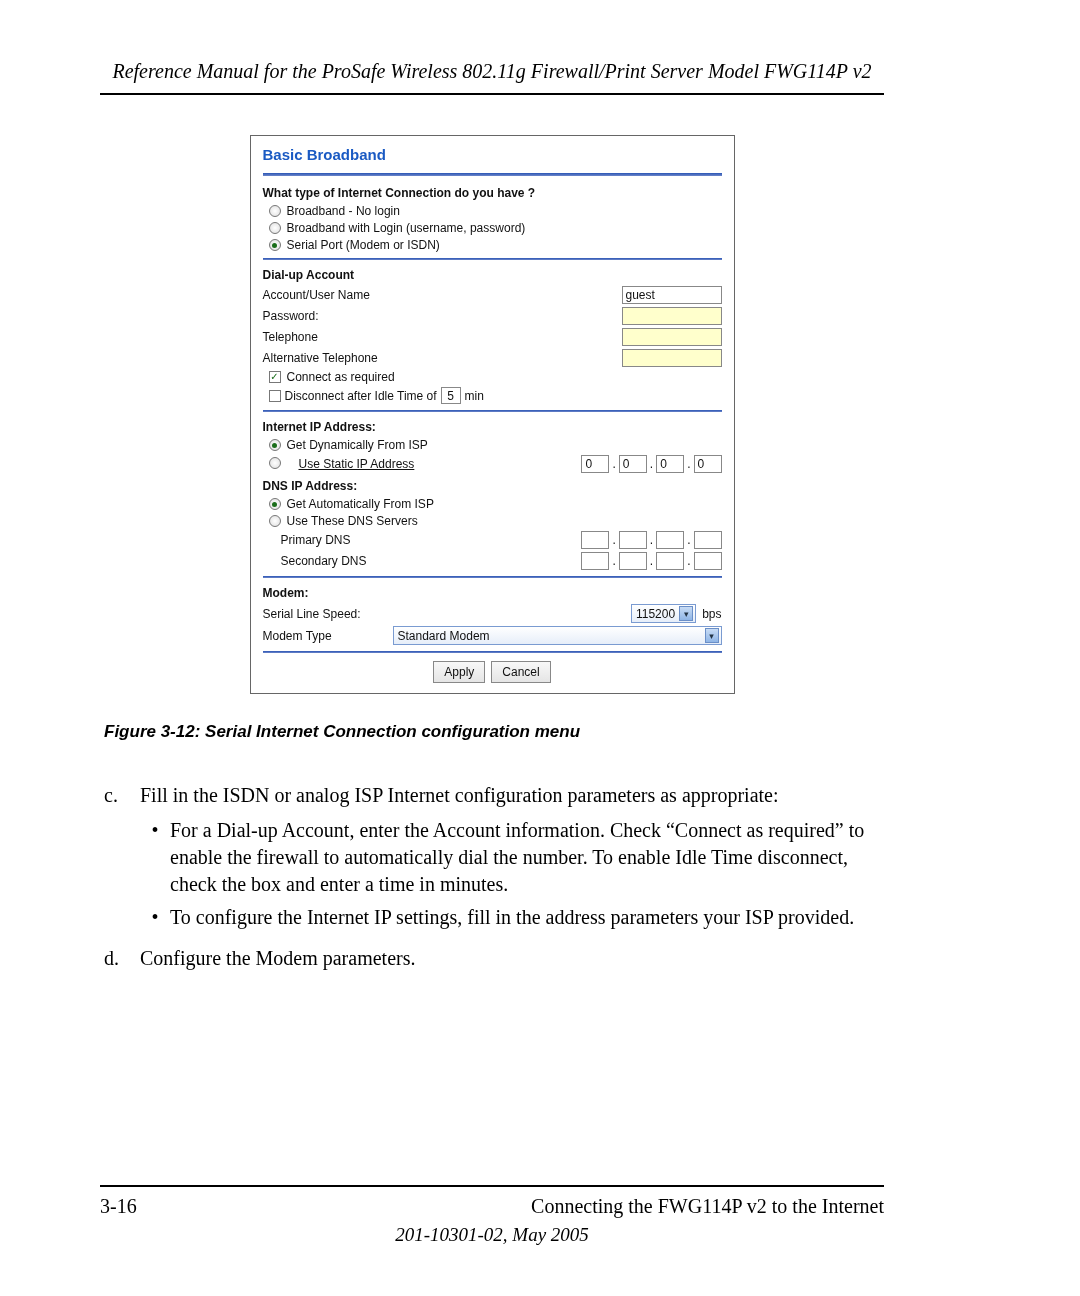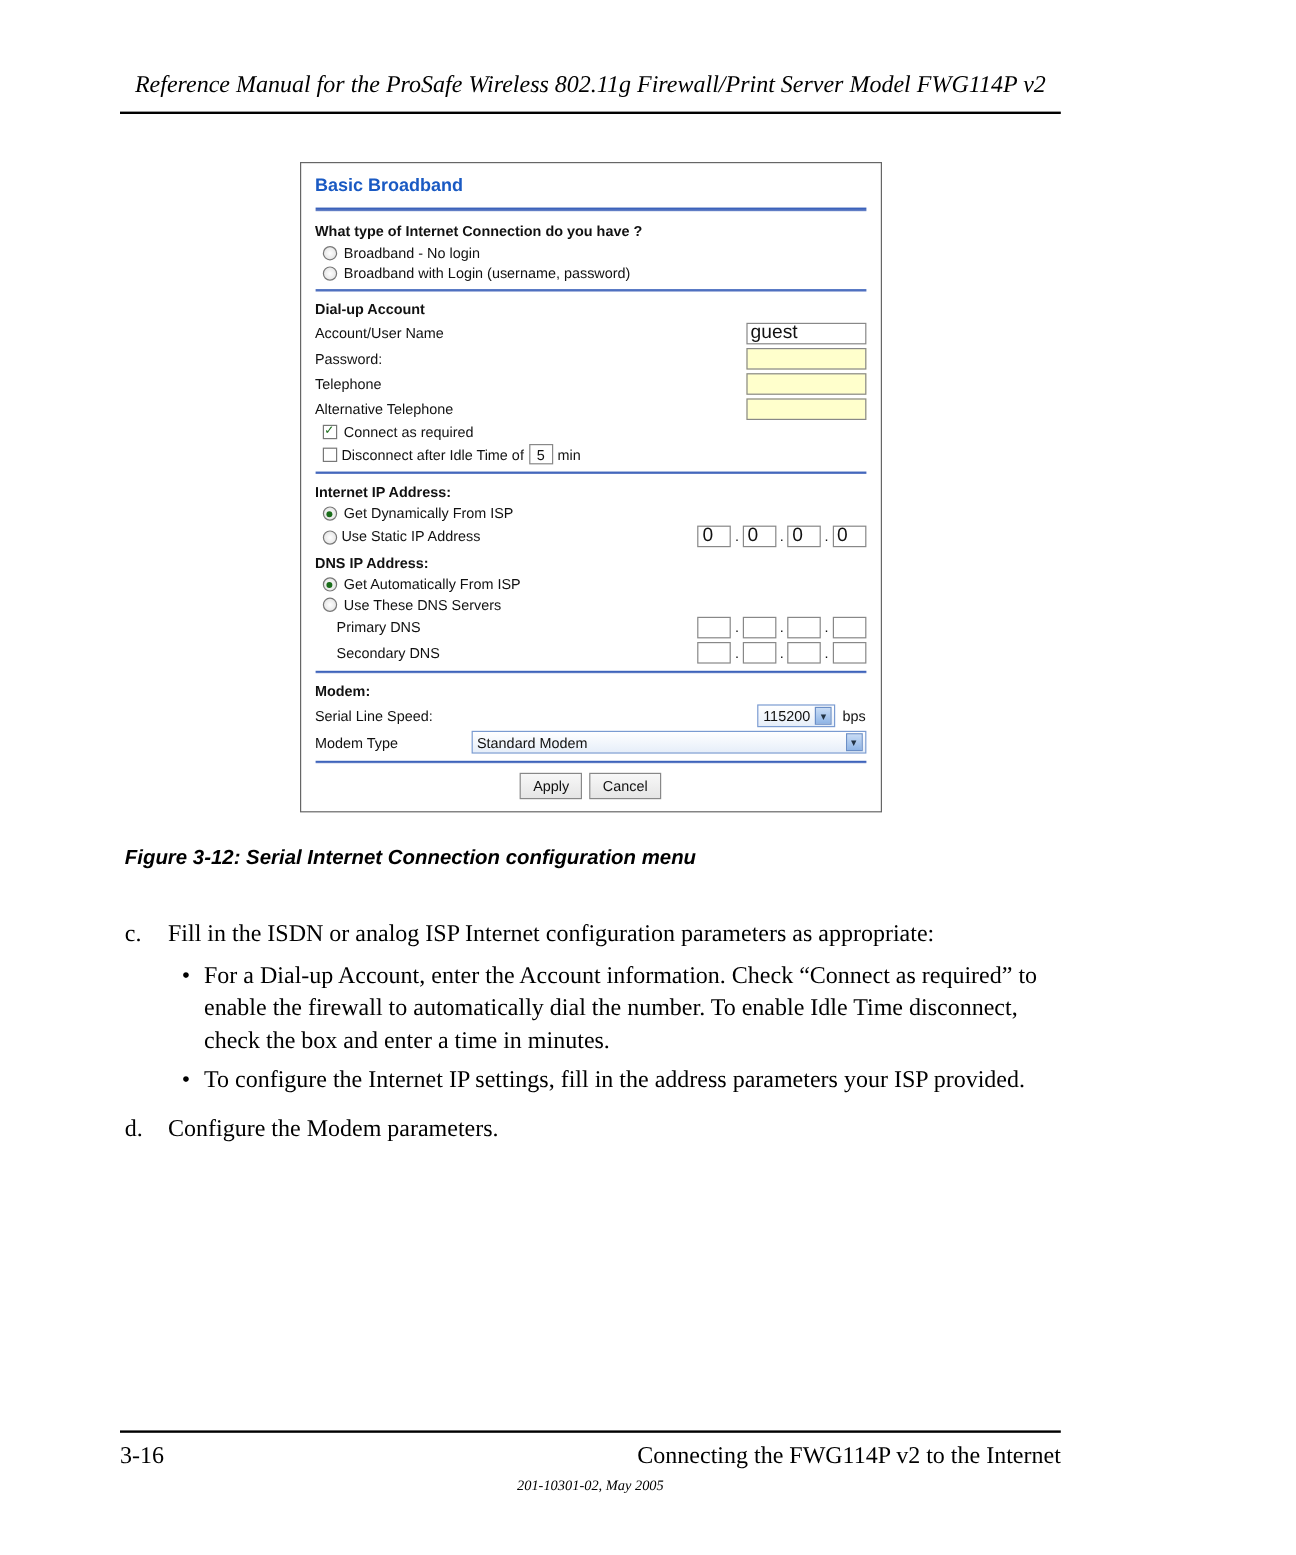--- a/index.html
+++ b/index.html
@@ -68,21 +68,21 @@
   .cbox {
     width:12px; height:12px; border:1px solid #777; background:#fff;
     display:inline-flex; align-items:center; justify-content:center; font-size:10px; color:#1a6d1a;
     line-height: 10px;
   }
   .sec-head { font-weight:bold; margin: 6px 0 4px 0; }
   .row { display:flex; align-items:center; margin:3px 0; }
   .label { flex: 0 0 210px; }
   .label-indent { flex: 0 0 210px; padding-left:18px; }
   .field {
-    border:1px solid #888; background:#fff; height:18px; font-size:16px;
+    border:1px solid #888; background:#fff; height:18px; font-size:12px;
     padding:0 3px; display:inline-flex; align-items:center;
   }
   .field.yellow { background:#ffffcc; }
   .ip-group { display:flex; align-items:center; gap:2px; }
   .ip-group .dot-sep { padding:0 1px; }
   .ip-group .field { width:28px; justify-content:flex-start; }
   .idle-line { display:flex; align-items:center; gap:4px; margin-left:6px; }
   .idle-line .small-field { width:20px; height:17px; border:1px solid #888; display:inline-flex; align-items:center; justify-content:center; font-size:12px; }
   .select {
     border:1px solid #7a9bd1; background:linear-gradient(#fff,#e6eef9); height:19px;
@@ -118,21 +118,21 @@
   ul.bullets { list-style:none; padding:0; margin:8px 0 8px 0; }
   ul.bullets > li { display:flex; margin-bottom:6px; }
   ul.bullets > li > .bullet { width:30px; flex:0 0 30px; text-align:center; }
 
   .footer {
     position:absolute; left:100px; right:100px; bottom:50px;
     font-size:20px;
   }
   .footer-rule { border:none; border-top:2px solid #000; margin:0 0 8px 0;}
   .footer-row { display:flex; justify-content:space-between; }
-  .footer-date { text-align:center; font-style:italic; margin-top:6px; font-size:12px;}
+  .footer-date { text-align:center; font-style:italic; margin-top:6px; font-size:19px;}
 </style>
 </head>
 <body>
 
 <div class="page">
   <div class="header-title">Reference Manual for the ProSafe Wireless 802.11g  Firewall/Print Server Model FWG114P v2</div>
   <hr class="header-rule">
 
   <div class="shot">
     <div class="shot-inner">
@@ -140,20 +140,26 @@
       <div class="sep"></div>
 
       <div class="q-head">What type of Internet Connection do you have ?</div>
       <div class="radio-row">
         <span class="radio"></span>
         <span>Broadband - No login</span>
       </div>
       <div class="radio-row">
         <span class="radio"></span>
         <span>Broadband with Login (username, password)</span>
+      </div>
+      <div class="radio-row">
+        <span class="radio">
+            <span class="dot"></span>
+          </span>
+        <span>Serial Port (Modem or ISDN)</span>
       </div>
 
       <div class="sep-thin"></div>
 
       <div class="sec-head">Dial-up Account</div>
       <div class="row">
         <div class="label">Account/User Name</div>
         <div class="right-col">
             <span class="field" style="width:100px;">guest</span>
           </div>
@@ -190,21 +196,21 @@
       <div class="sep-thin"></div>
 
       <div class="sec-head">Internet IP Address:</div>
       <div class="radio-row">
         <span class="radio">
             <span class="dot"></span>
           </span>
         <span>Get Dynamically From ISP</span>
       </div>
       <div class="row">
-        <div style="display:flex;align-items:flex-end;gap:4px;margin-left:6px;">
+        <div style="display:flex;align-items:flex-start;gap:18px;margin-left:6px;text-decoration:underline;">
           <span class="radio"></span>
           <span>Use Static IP Address</span>
         </div>
         <div class="right-col">
           <div class="ip-group">
             <span class="field">0</span>
               <span class="dot-sep">.</span>
             <span class="field">0</span>
               <span class="dot-sep">.</span>
             <span class="field">0</span>

